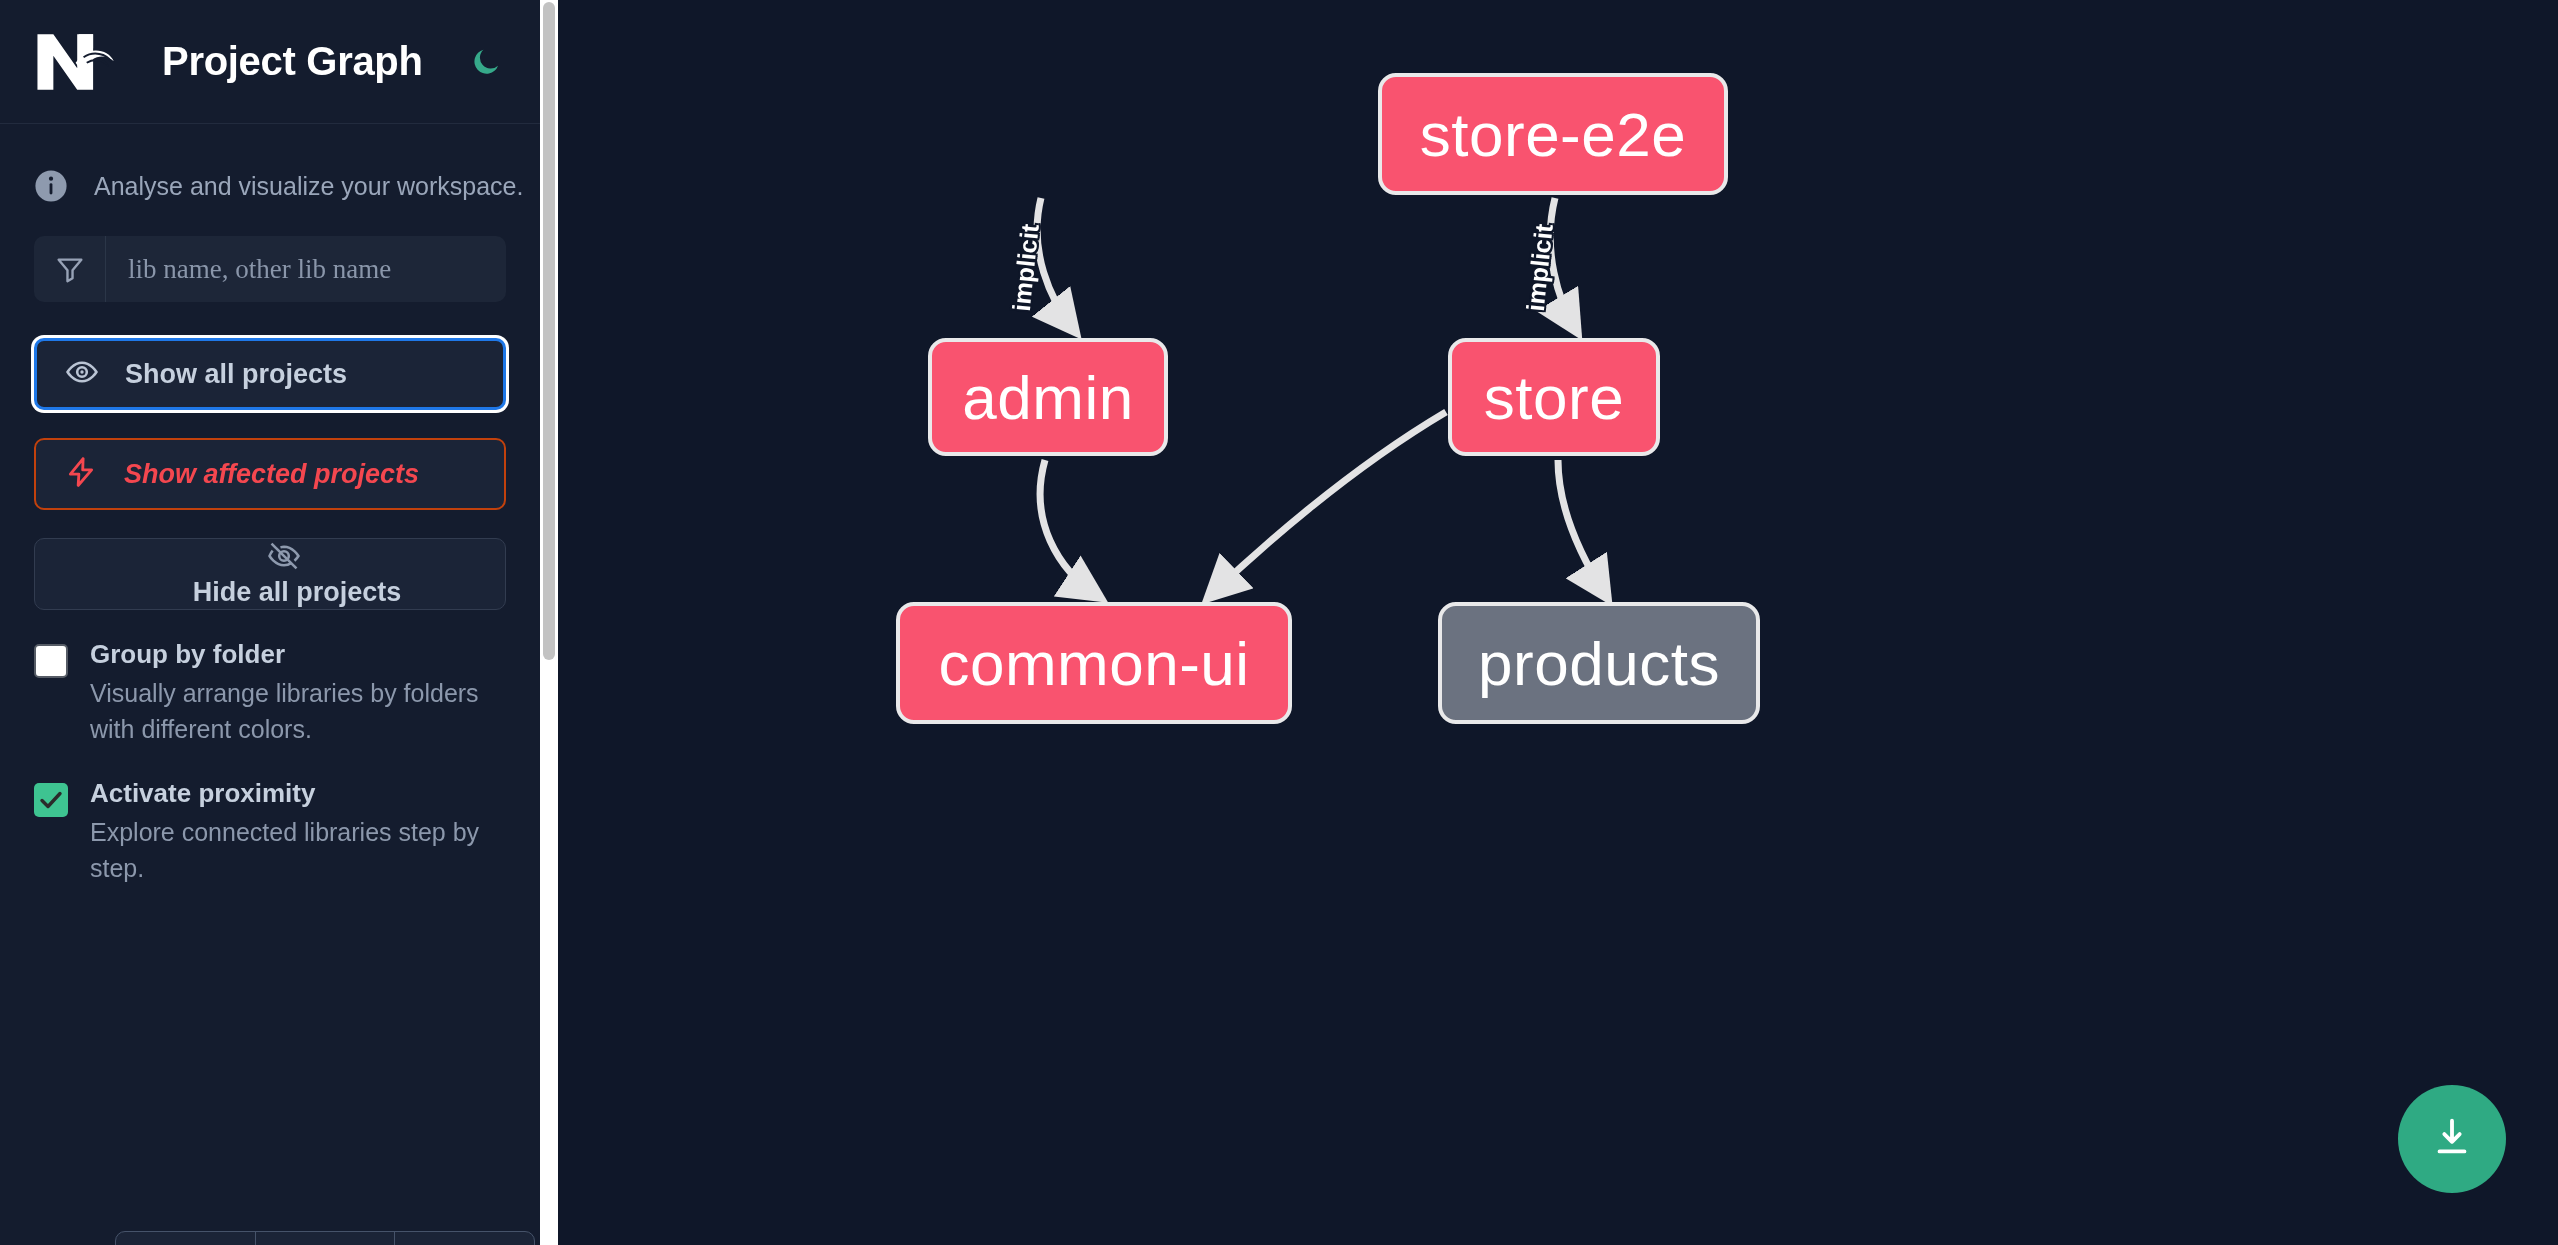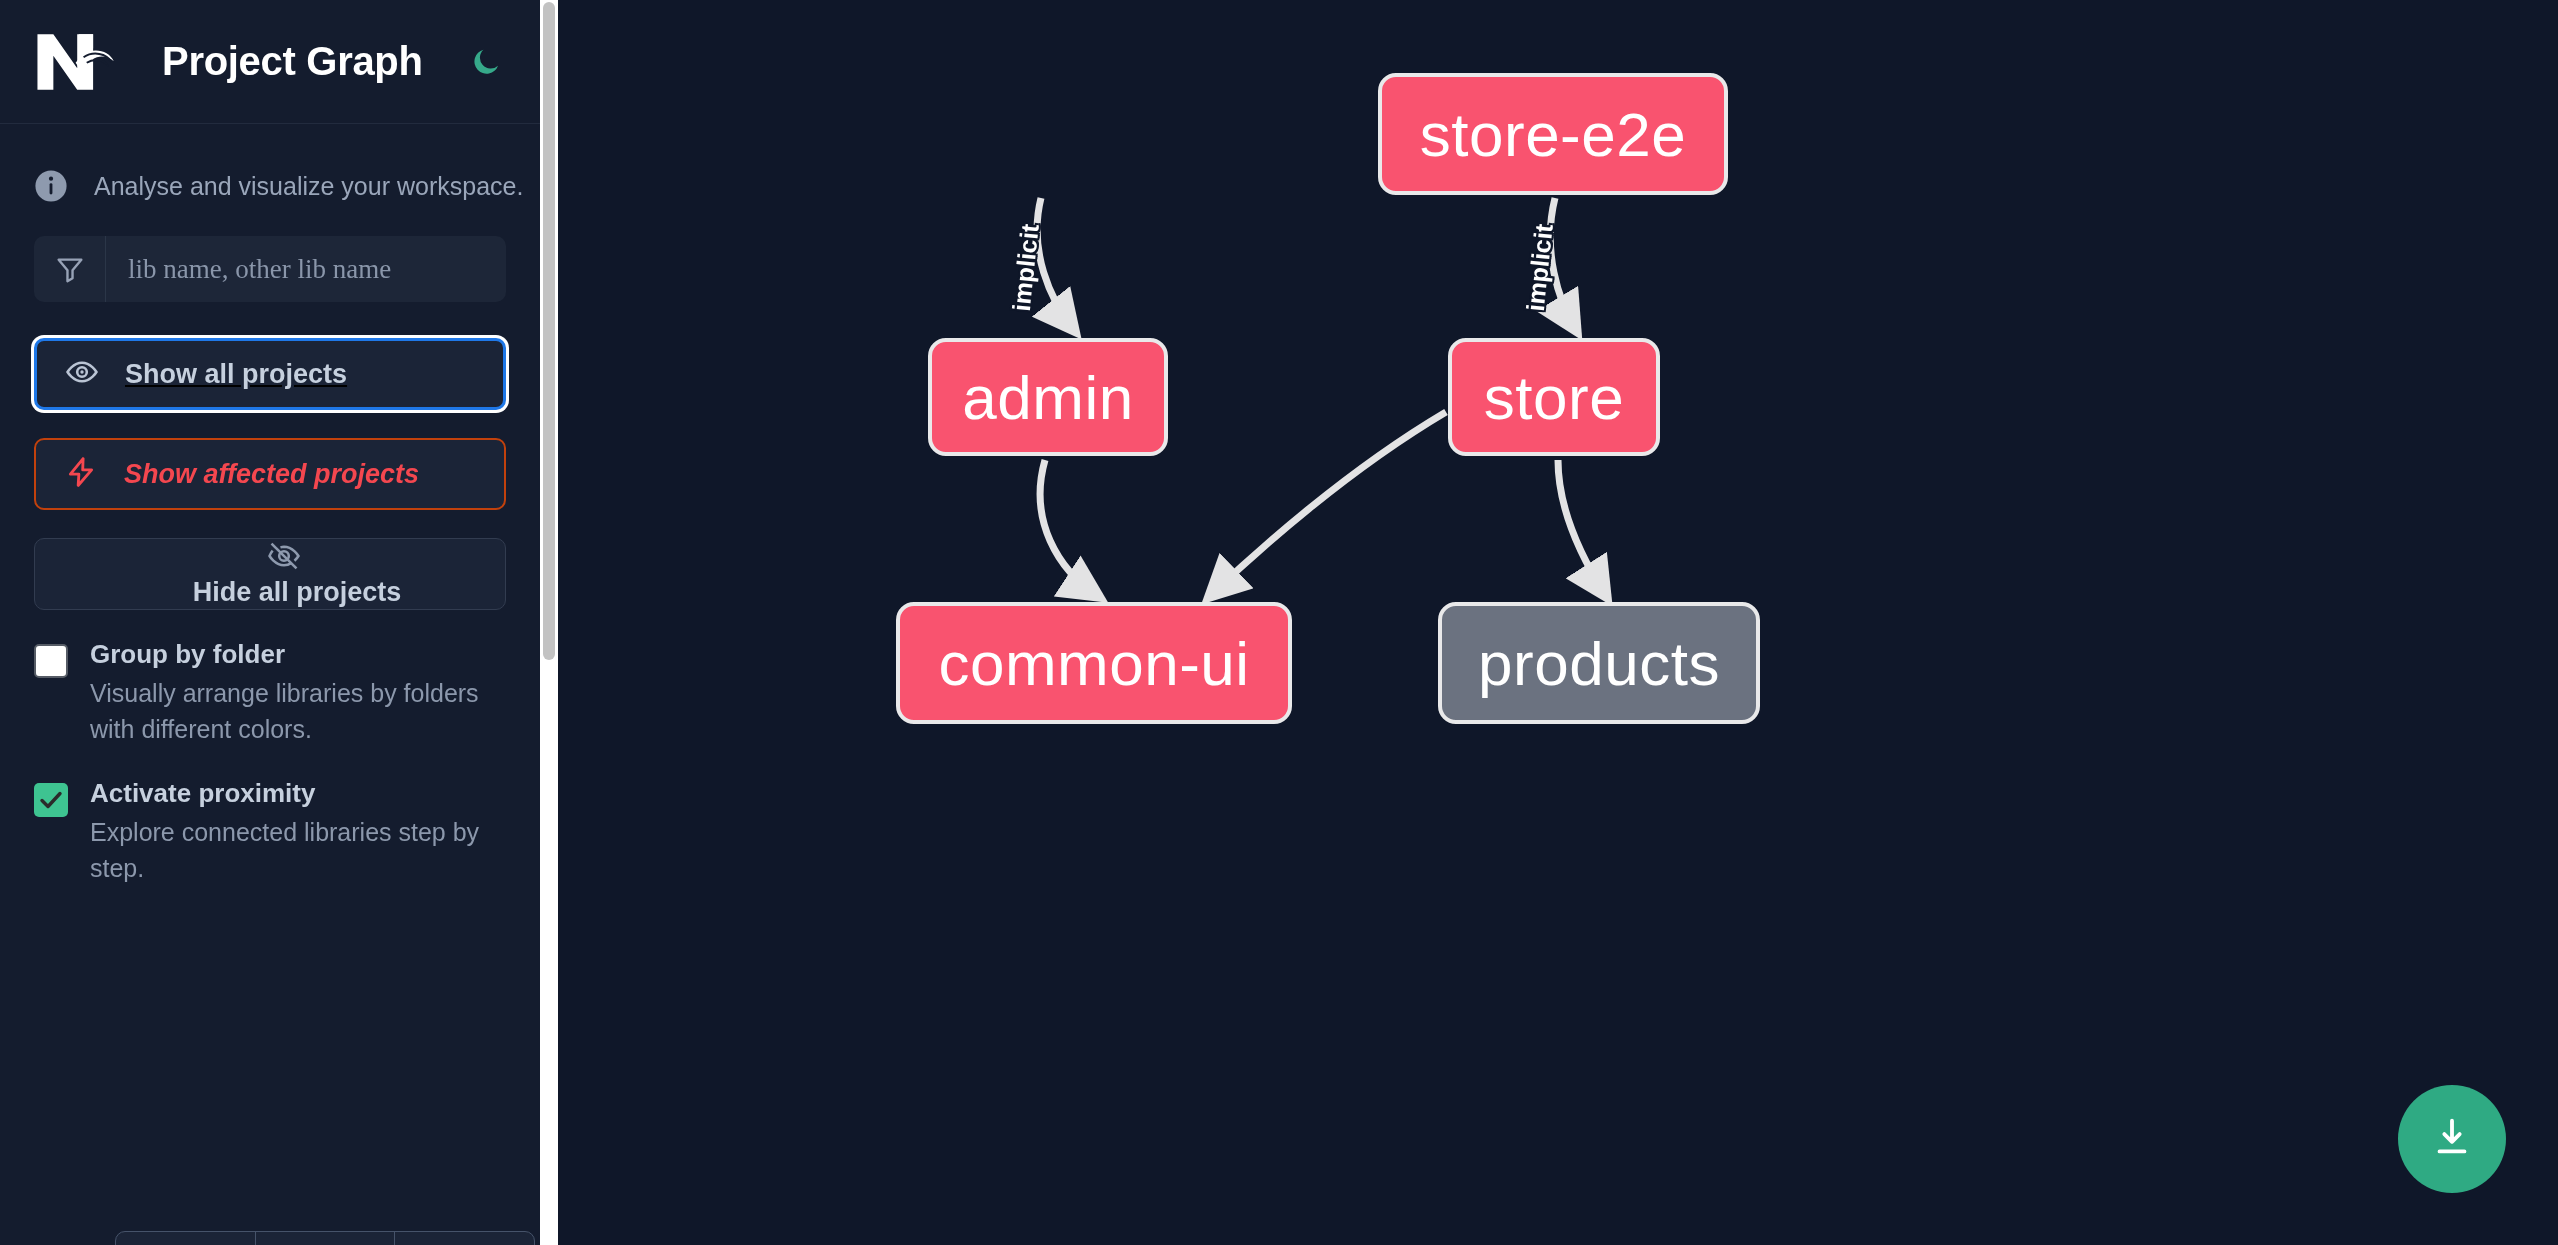--- a/index.html
+++ b/index.html
@@ -101,21 +101,20 @@
     display: flex; align-items: center;
     padding-left: 28px;
     margin-bottom: 28px;
     cursor: pointer;
     border: 1px solid transparent;
   }
   .abtn .lbl { font-size: 27px; font-weight: 700; margin-left: 26px; white-space: nowrap; }
   .abtn-show-all {
     border: 3px solid #1f78e8;
     box-shadow: 0 0 0 3px #ffffff;
-    text-decoration: underline;
   }
   .abtn-show-all .lbl { color: #c6d0de; }
   .abtn-affected { border: 2px solid #c2410c; font-style: italic; }
   .abtn-affected .lbl { color: #f4474f; }
   .abtn-hide { border: 1px solid #2d3purple; border: 1px solid #2d3purple; }
   .abtn-hide { border: 1px solid #323c50; flex-direction: column; }
   .abtn-hide .lbl { color: #c6d0de; }
 
   
   .segmented {

